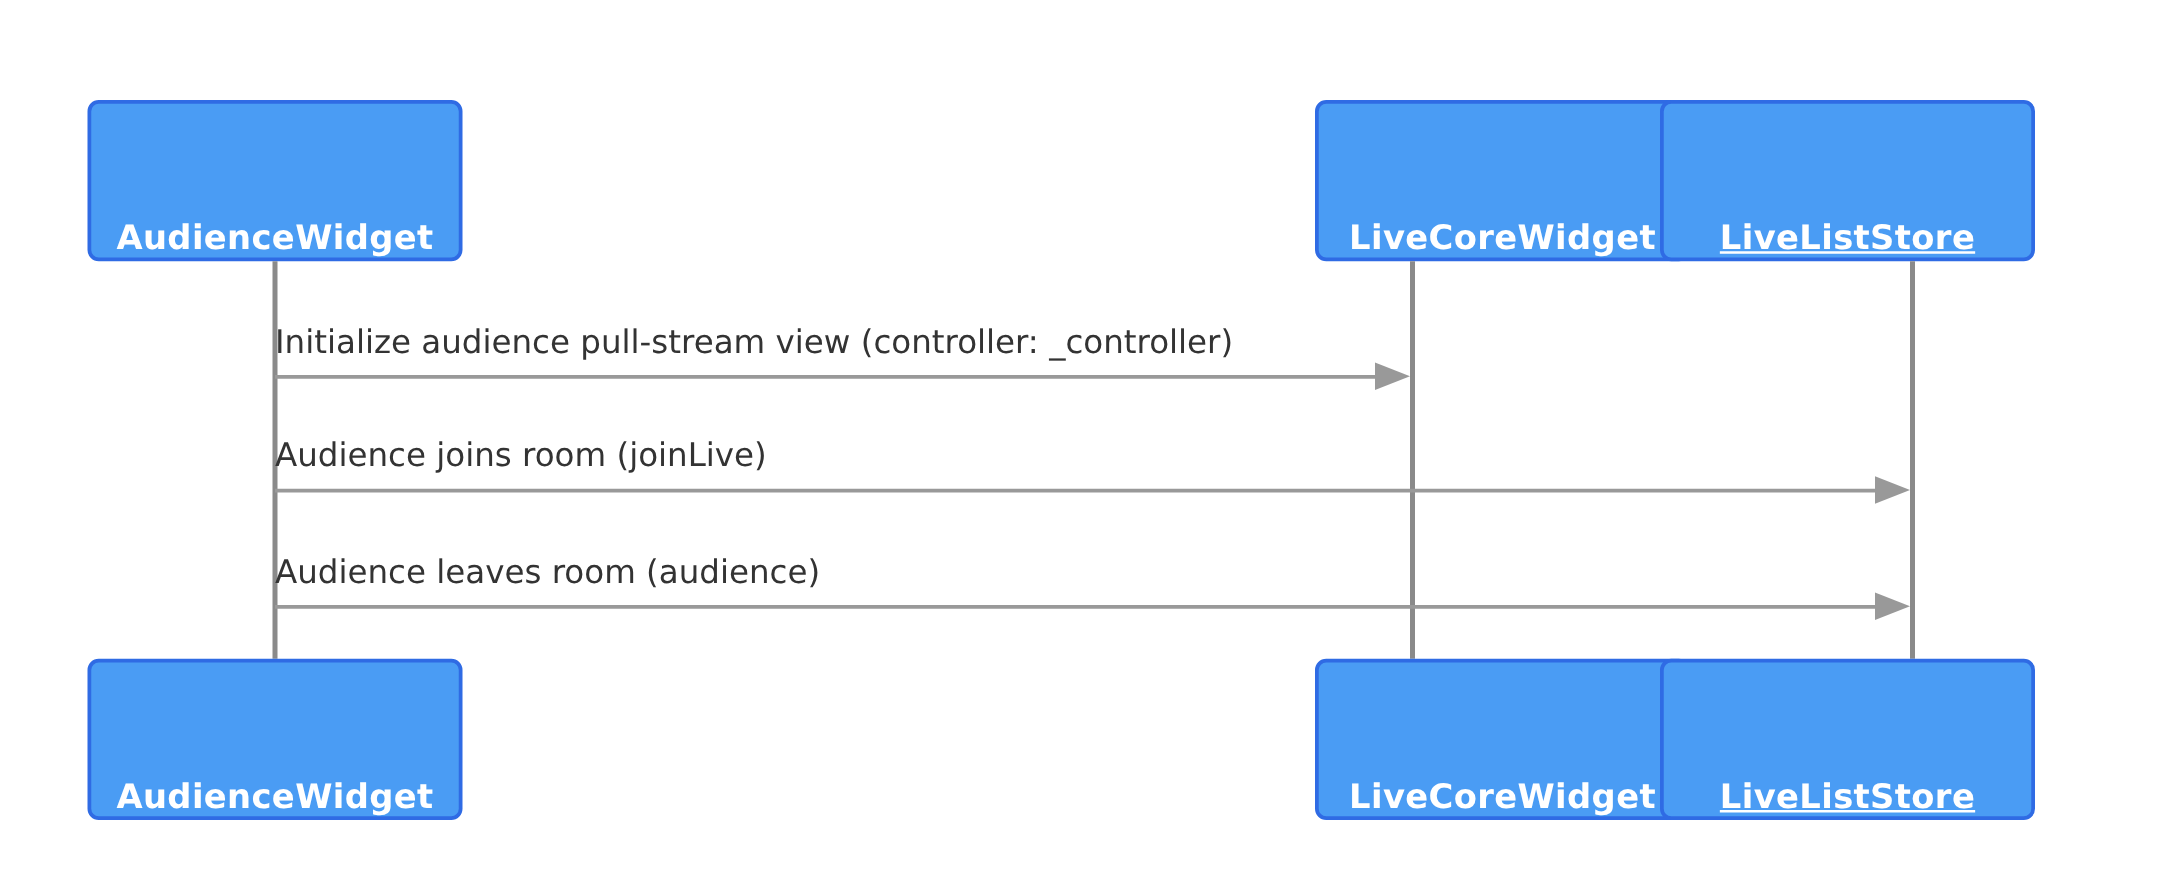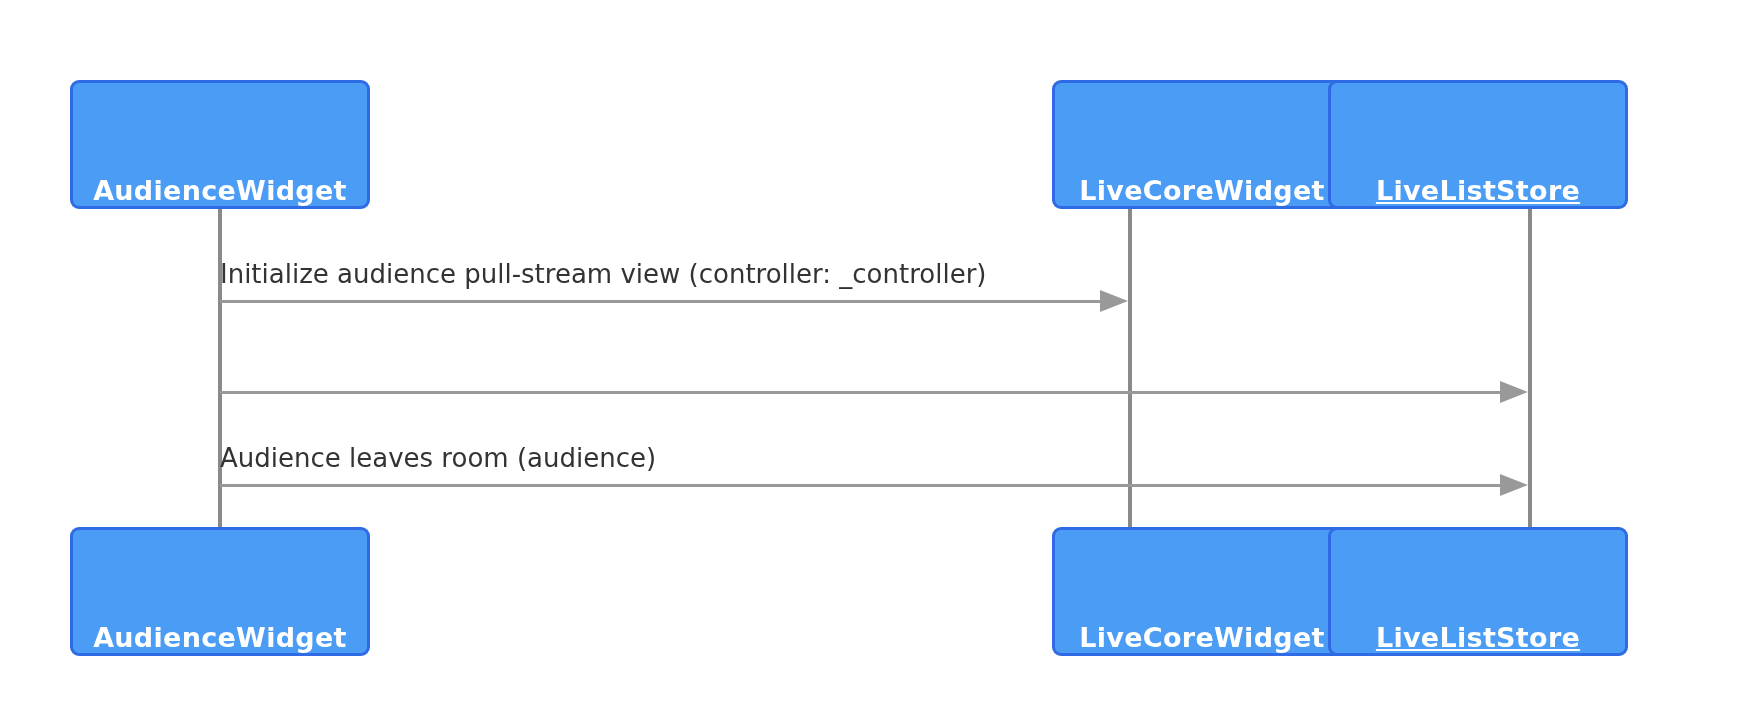--- a/index.html
+++ b/index.html
@@ -101,20 +101,21 @@
   </div>
 
   <div class="lifeline life-1"></div>
   <div class="lifeline life-2"></div>
   <div class="lifeline life-3"></div>
 
   <div class="msg-label m1-label">Initialize audience pull-stream view (controller: _controller)</div>
   <div class="msg-line m1-line"></div>
   <div class="arrowhead m1-head"></div>
 
+  <div class="msg-label m2-label">Audience joins room (joinLive)</div>
   <div class="msg-line m2-line"></div>
   <div class="arrowhead m2-head"></div>
 
   <div class="msg-label m3-label">Audience leaves room (audience)</div>
   <div class="msg-line m3-line"></div>
   <div class="arrowhead m3-head"></div>
 
   <div class="actor row-bottom col-1">
     <span>AudienceWidget</span>
   </div>

